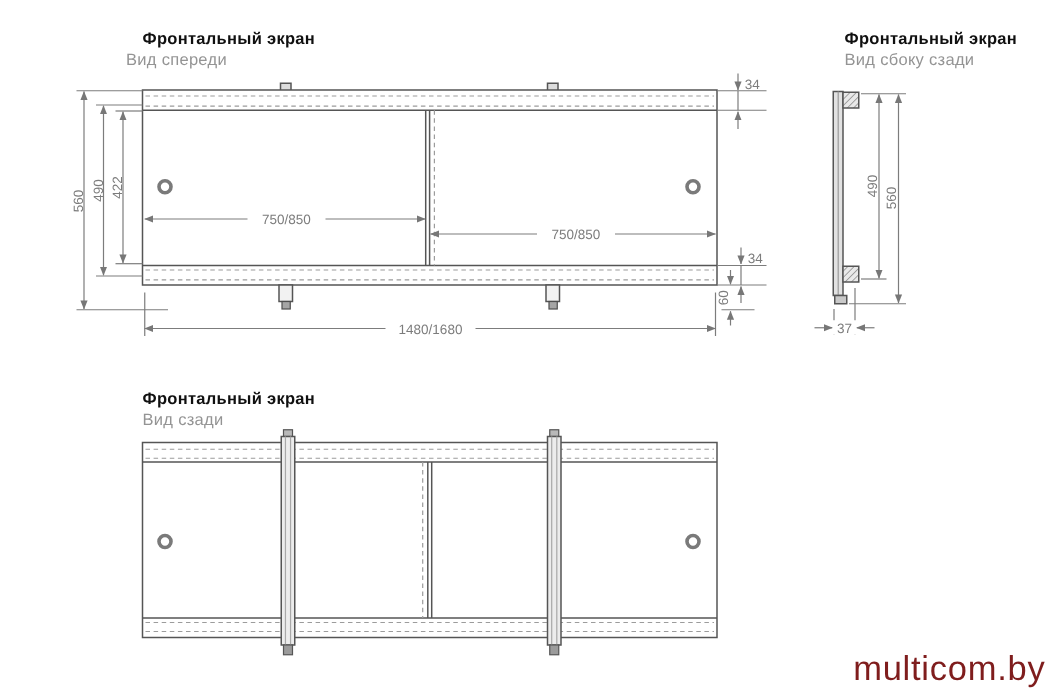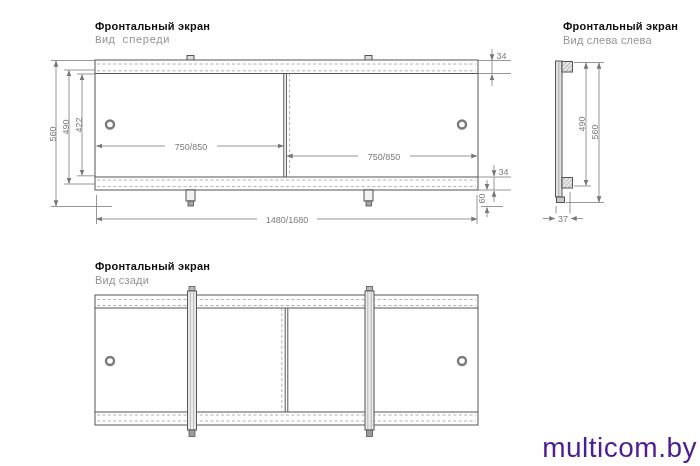--- a/index.html
+++ b/index.html
@@ -2,33 +2,33 @@
 <html><head>
 <meta charset="utf-8">
 <style>
   html,body{margin:0;padding:0;background:#fff;}
   #canvas{position:relative;width:700px;height:466px;background:#fff;overflow:hidden;
           font-family:"Liberation Sans",sans-serif;}
   .view-title{position:absolute;font-size:11px;font-weight:bold;color:#101010;line-height:13px;letter-spacing:.2px;}
   .view-subtitle{position:absolute;font-size:11px;color:#949494;line-height:13px;letter-spacing:.2px;}
   #drawing{position:absolute;left:0;top:0;}
   .dimtxt{font-family:"Liberation Sans",sans-serif;font-size:9px;fill:#7c7c7c;}
-  .watermark{position:absolute;right:3px;top:432px;font-size:28px;color:#4c1d95;
+  .watermark{position:absolute;right:3px;top:432px;font-size:23px;color:#7f1d1d;
              text-shadow:0 1px 0 #ffffff;letter-spacing:.5px;}
 </style>
 </head>
 <body>
 
 <div id="canvas">
 
   <div class="view-title" style="left:95px;top:20px;">Фронтальный экран</div>
-  <div class="view-subtitle" style="left:95px;top:34px;font-family:Liberation Mono, monospace;">Вид спереди</div>
+  <div class="view-subtitle" style="left:84px;top:34px;">Вид спереди</div>
 
   <div class="view-title" style="left:563px;top:20px;">Фронтальный экран</div>
-  <div class="view-subtitle" style="left:563px;top:34px;">Вид слева слева</div>
+  <div class="view-subtitle" style="left:563px;top:34px;">Вид сбоку сзади</div>
 
   <div class="view-title" style="left:95px;top:260px;">Фронтальный экран</div>
   <div class="view-subtitle" style="left:95px;top:274px;text-align:right;">Вид сзади</div>
 
   <svg id="drawing" width="700" height="466" viewBox="0 0 700 466">
     <defs>
       <marker id="arr" viewBox="0 0 10 10" refX="9.5" refY="5" markerWidth="7.5" markerHeight="7.5" orient="auto-start-reverse">
         <path d="M0,1 L10,5 L0,9 z" fill="#777"></path>
       </marker>
       <pattern id="hatch" width="3" height="3" patternUnits="userSpaceOnUse" patternTransform="rotate(45)">

